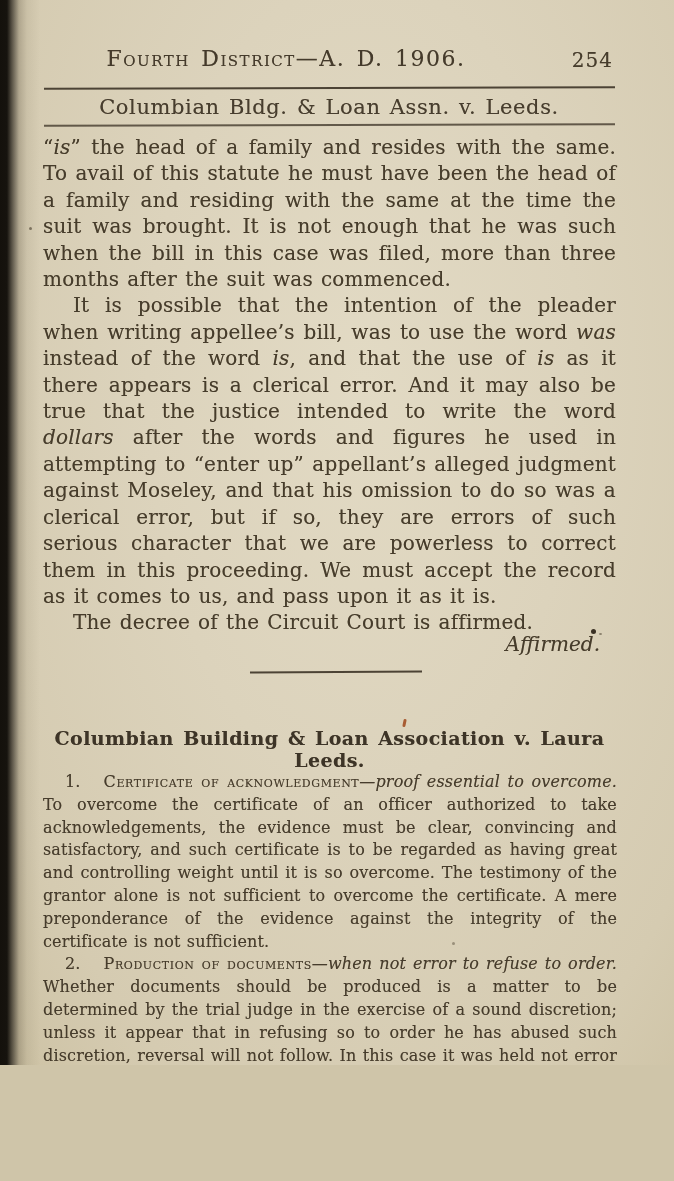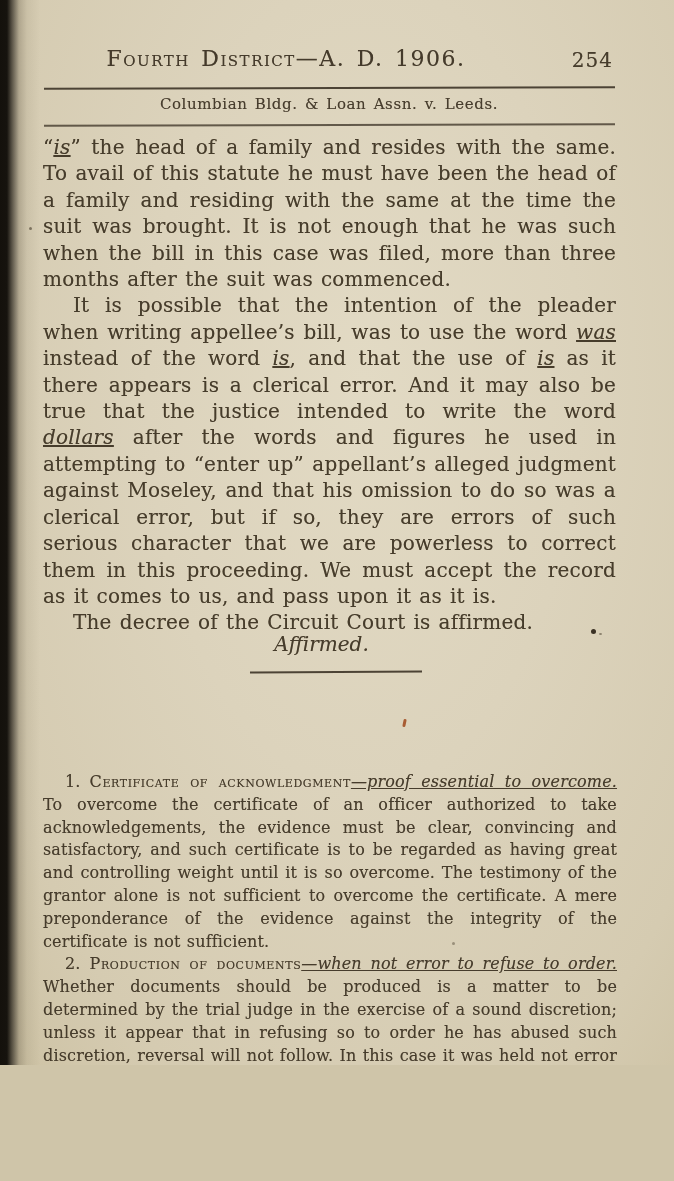--- a/index.html
+++ b/index.html
@@ -32,35 +32,35 @@
   }
   .page-number {
     position:absolute; right:2px; top:2px; font-size:20px; color:#463c2c;
     letter-spacing:1px;
   }
   .rule { position:absolute; background:#4c4335; }
   .rule-1 { top:87px; left:44px; width:571px; height:2px; transform:rotate(-0.15deg); }
   .rule-2 { top:124px; left:44px; width:571px; height:2px; opacity:0.85; transform:rotate(-0.15deg); }
   .running-head {
     position:absolute; top:95px; left:43px; width:572px; text-align:center;
-    font-size:15px; letter-spacing:0.6px; word-spacing:2px; color:#473d2e;
+    font-size:21px; letter-spacing:0.6px; word-spacing:2px; color:#473d2e;
   }
 
   .opinion {
     position:absolute; top:134px; left:43px; width:573px;
     font-size:20px; line-height:26.4px; text-align:justify;
     letter-spacing:0.2px; word-spacing:1.5px; color:#463c2b;
   }
   .opinion p { margin:0; }
   .opinion p.indent { text-indent:30px; }
-  .it { font-style:italic;text-decoration:underline; }
-  .sc { font-variant:small-caps; letter-spacing:0.6px; }
+  .it { font-style:italic; }
+  .sc { font-variant:small-caps; letter-spacing:0.6px;margin-left:14px; }
   .disposition-line {
     position:absolute; top:632px; left:43px; width:573px;
-    text-align:center; padding-right:16px; box-sizing:border-box;
+    text-align:right; padding-right:16px; box-sizing:border-box;
     font-size:20px; font-style:italic; color:#463c2b;
   }
 
   .separator-rule { top:671px; left:250px; width:172px; height:2px; transform:rotate(-0.3deg); }
 
   .case-heading {
     position:absolute; top:727px; left:43px; width:573px; text-align:center;
     font-size:19px; font-weight:bold; letter-spacing:0.4px; word-spacing:2.5px;
     color:#3d3427;
   }
@@ -99,20 +99,21 @@
   <div class="opinion ink">
     <p><span>“</span><span class="it">is</span><span>” the head of a family and resides with the same. To avail of this statute he must have been the head of a family and residing with the same at the time the suit was brought.  It is not enough that he was such when the bill in this case was filed, more than three months after the suit was commenced.</span></p>
     <p class="indent"><span>It is possible that the intention of the pleader when writing appellee’s bill, was to use the word </span><span class="it">was</span><span> instead of the word </span><span class="it">is</span><span>, and that the use of </span><span class="it">is</span><span> as it there appears is a clerical error.  And it may also be true that the justice intended to write the word </span><span class="it">dollars</span><span> after the words and figures he used in attempting to “enter up” appellant’s alleged judgment against Moseley, and that his omission to do so was a clerical error, but if so, they are errors of such serious character that we are powerless to correct them in this proceeding.  We must accept the record as it comes to us, and pass upon it as it is.</span></p>
     <p class="indent">The decree of the Circuit Court is affirmed.</p>
   </div>
 
   <div class="disposition-line ink">Affirmed.</div>
 
   <div class="rule separator-rule"></div>
 
+  <div class="case-heading ink">Columbian Building &amp; Loan  Association v. Laura Leeds.</div>
 
   <div class="syllabus ink">
     <p><span class="syl-num">1.</span><span class="sc">Certificate of acknowledgment</span><span class="it">—proof essential to overcome.</span><span> To overcome the certificate of an officer authorized to take acknowledgements, the evidence must be clear, convincing and satisfactory, and such certificate is to be regarded as having great and controlling weight until it is so overcome.  The testimony of the grantor alone is not sufficient to overcome the certificate.  A mere preponderance of the evidence against the integrity of the certificate is not sufficient.</span></p>
     <p><span class="syl-num">2.</span><span class="sc">Production of documents</span><span class="it">—when not error to refuse to order.</span><span> Whether documents should be produced is a matter to be determined by the trial judge in the exercise of a sound discretion; unless it appear that in refusing so to order he has abused such discretion, reversal will not follow.  In this case it was held not error for the court to refuse to require the production of a mortgage made the basis of a foreclosure proceeding.</span></p>
     <p><span class="syl-num">3.</span><span class="sc">Affirmed</span><span class="it">—when new hearing in awarded will not be awarded,</span><span></span></p>
   </div>
 
   <div class="speck speck-a"></div>
   <div class="speck speck-a2"></div>
   <div class="speck speck-red"></div>

